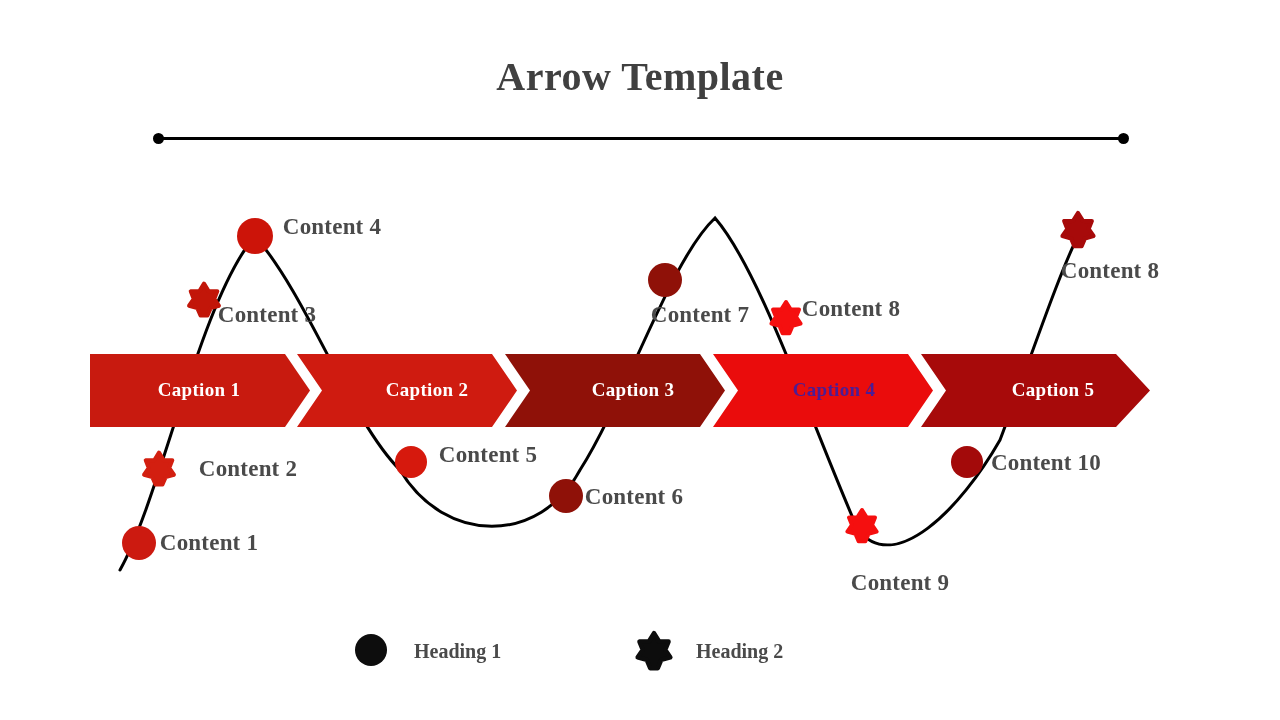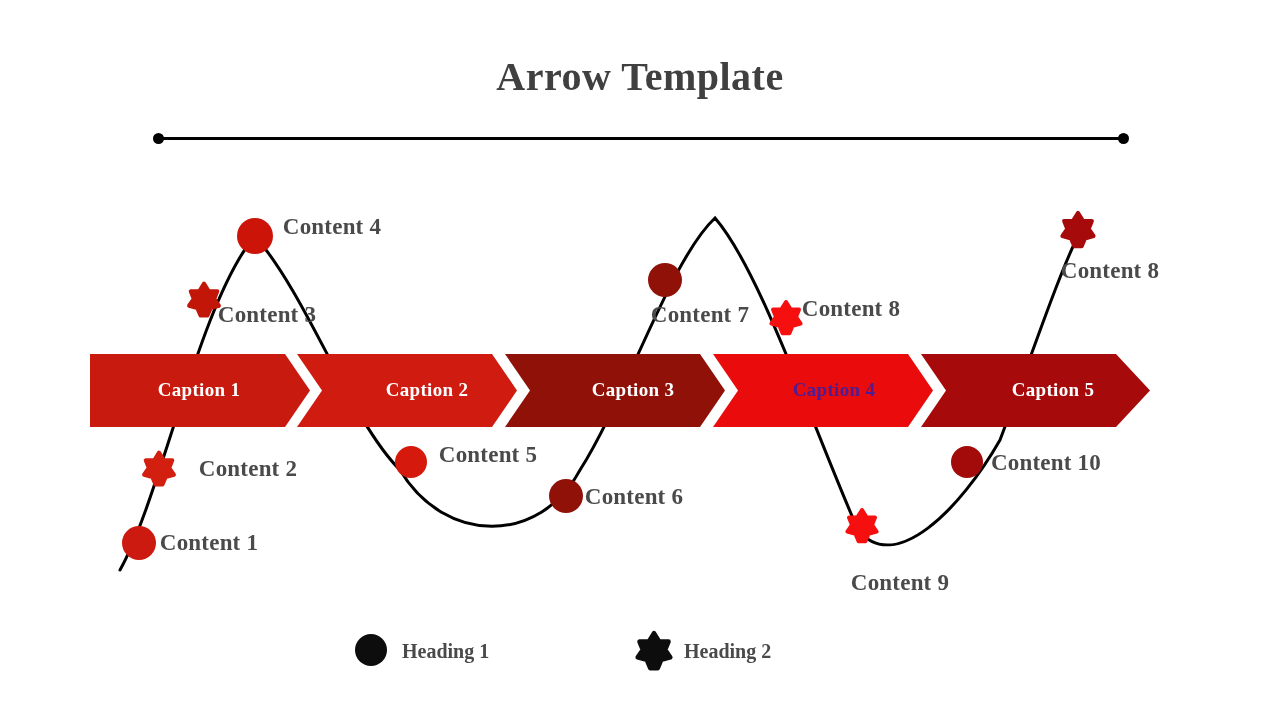--- a/index.html
+++ b/index.html
@@ -107,21 +107,21 @@
     top: 628px;
     width: 560px;
     height: 46px;
   }
   .legend-item {
     position: absolute;
     top: 0;
     height: 46px;
     display: flex;
     align-items: center;
-    gap: 14px;
+    gap: 26px;
   }
   .legend-item.one { left: 8px; }
   .legend-item.two { left: 290px; }
   .legend-swatch {
     width: 30px;
     height: 30px;
     flex: 0 0 30px;
     display: block;
   }
   .legend-text {

